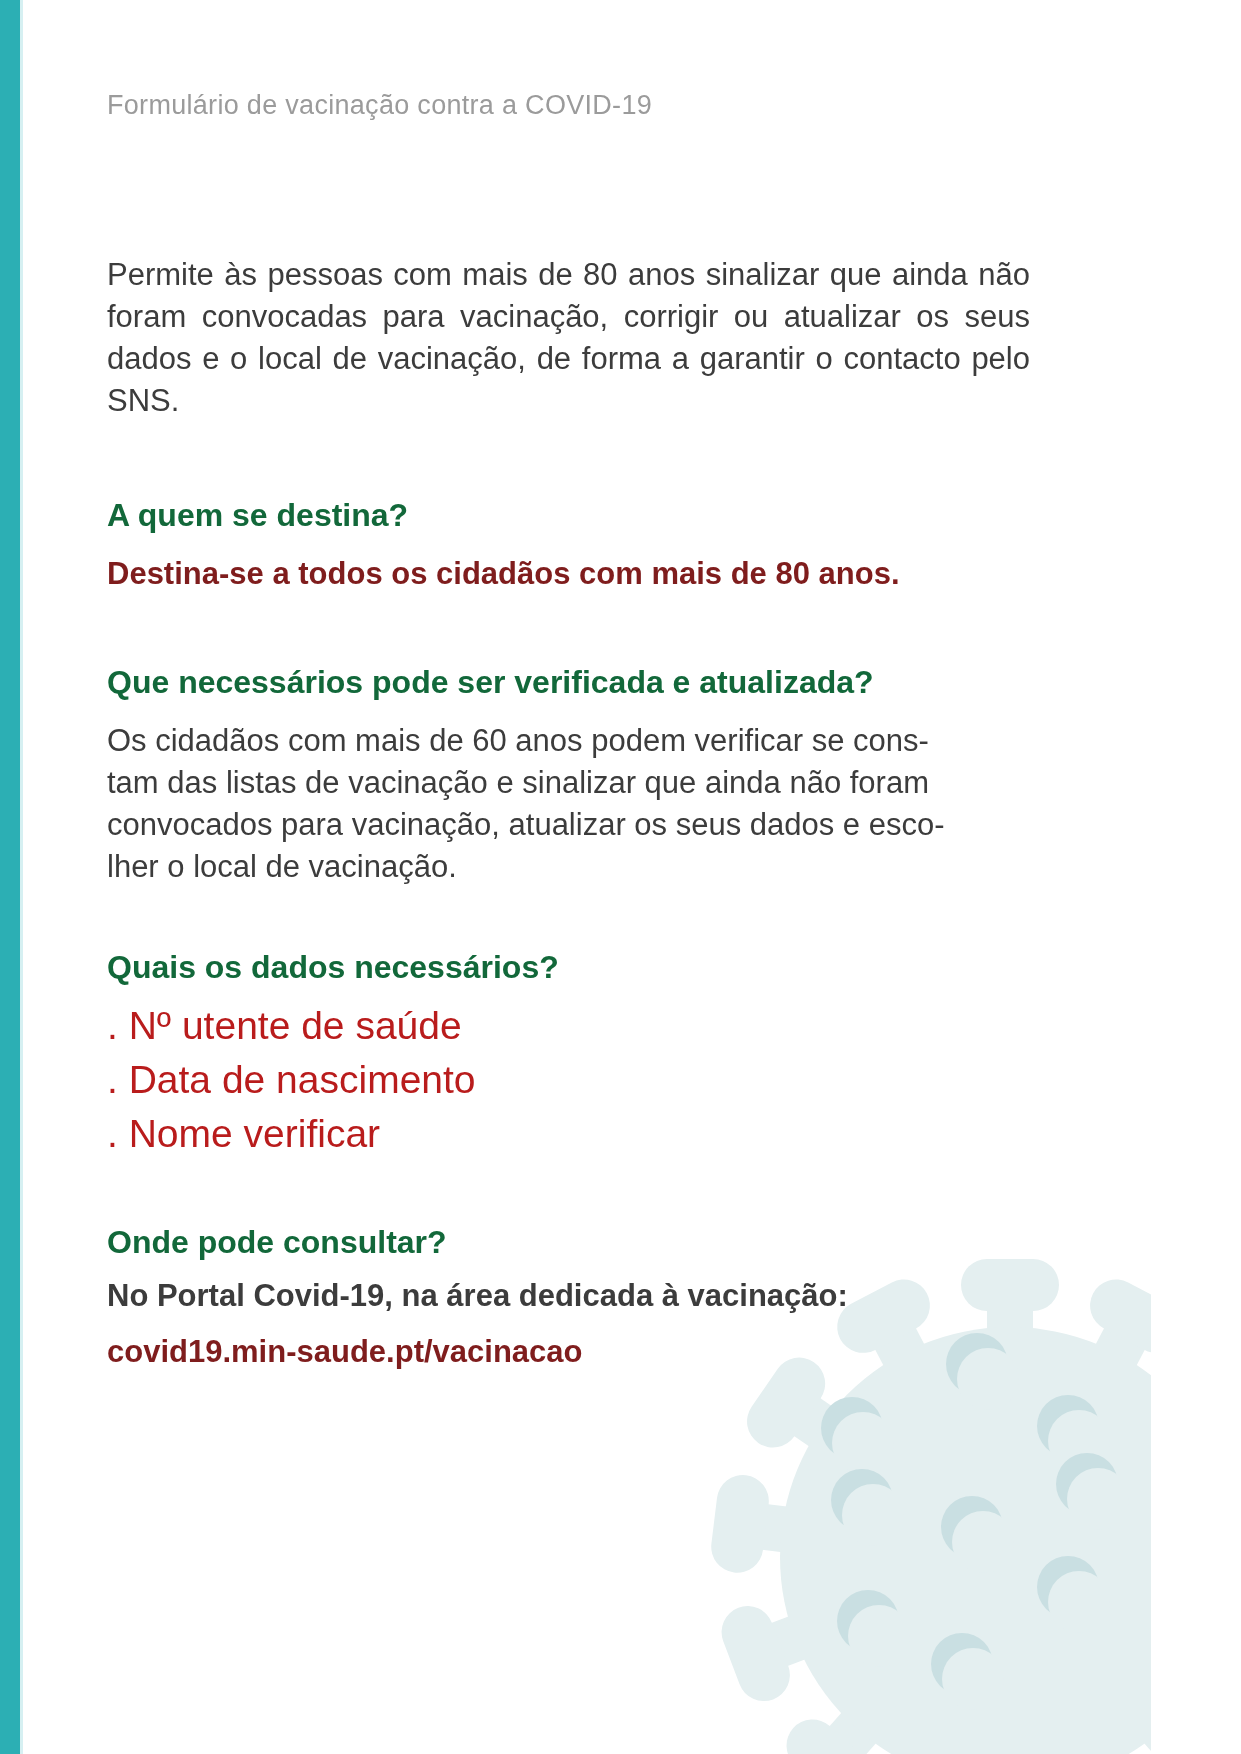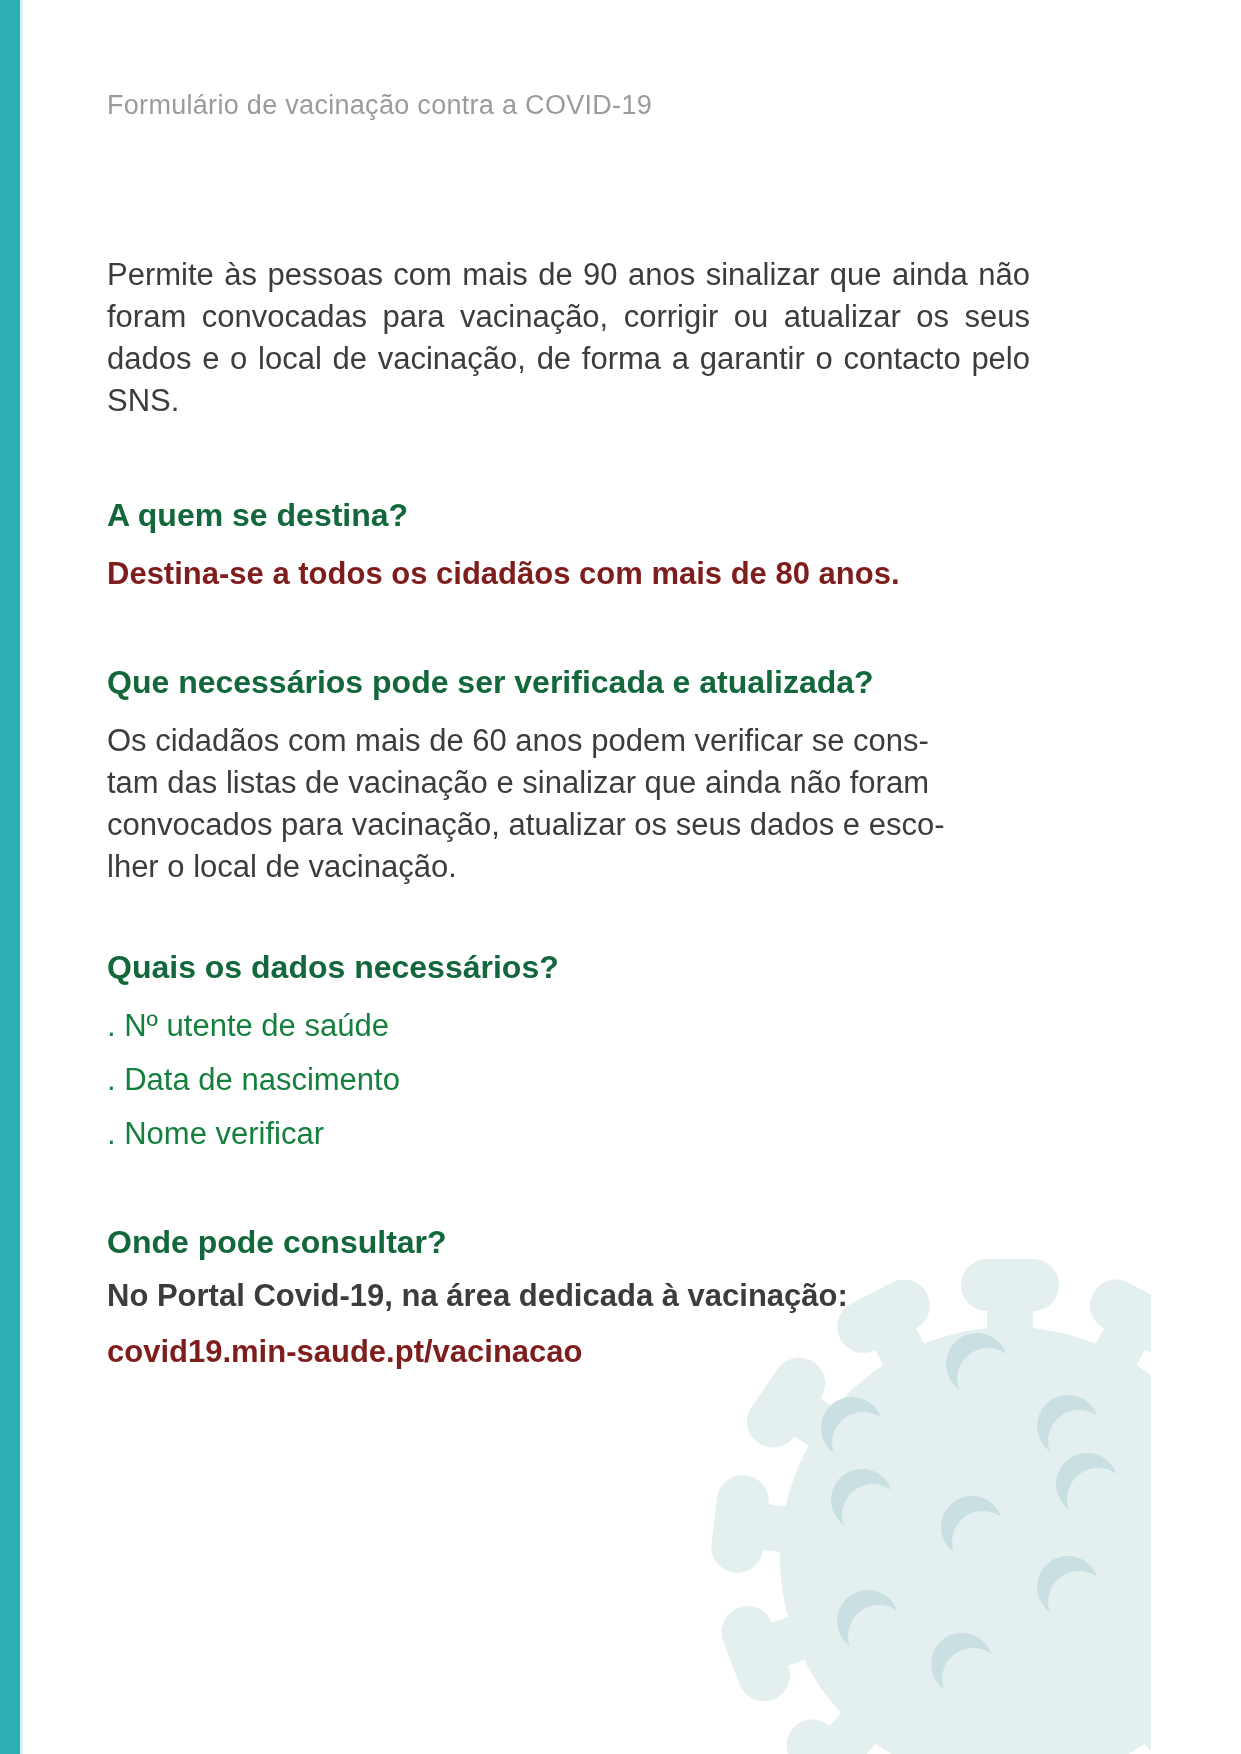--- a/index.html
+++ b/index.html
@@ -55,22 +55,22 @@
   .mt68 { margin-top:68px; }
   .mt60 { margin-top:60px; }
   .sec-body {
     margin:19px 0 0 0;
     font-size:31px; line-height:42px;
     color:#3c3c3c;
   }
   .sec-body.bold { font-weight:bold; color:#7f1d1d; }
   .prewrap { white-space:pre-line; }
   .data-item {
-    font-size:31px; line-height:42px;
-    color:#15803d;
+    font-size:39px; line-height:42px;
+    color:#b91c1c;
     margin-top:12px;
   }
   .data-item.first { margin-top:19px; }
   .sec-body.tight { margin-top:14px;font-weight:bold; }
   .portal-link {
     margin:14px 0 0 0;
     font-size:31px; line-height:42px;
     font-weight:bold;
     color:#7f1d1d;
   }
@@ -160,21 +160,21 @@
         <circle cx="402" cy="484" r="31" fill="#c9dfe2"></circle>
           <circle cx="413" cy="499" r="31" fill="#e4eff0"></circle>
       </g>
     </svg>
   </div>
 
   <div class="content">
 
     <div class="doc-title">Formulário de vacinação contra a COVID-19</div>
 
-    <p class="intro">Permite às pessoas com mais de 90 anos sinalizar que ainda não foram convocadas para vacinação, corrigir ou atualizar os seus dados e o local de vacinação, de forma a garantir o contacto pelo SNS.</p>
+    <p class="intro">Permite às pessoas com mais de 80 anos sinalizar que ainda não foram convocadas para vacinação, corrigir ou atualizar os seus dados e o local de vacinação, de forma a garantir o contacto pelo SNS.</p>
 
     <div>
       <h2 class="sec-heading mt74">A quem se destina?</h2>
       <p class="sec-body bold">Destina-se a todos os cidadãos com mais de 80 anos.</p>
     </div>
 
     <div>
       <h2 class="sec-heading mt68">Que necessários pode ser verificada e atualizada?</h2>
       <p class="sec-body prewrap">Os cidadãos com mais de 60 anos podem verificar se cons-
 tam das listas de vacinação e sinalizar que ainda não foram

